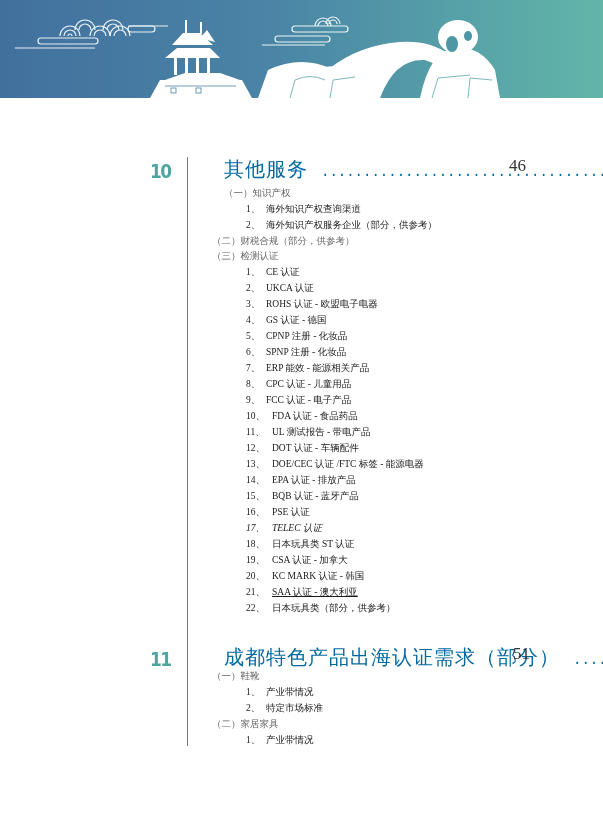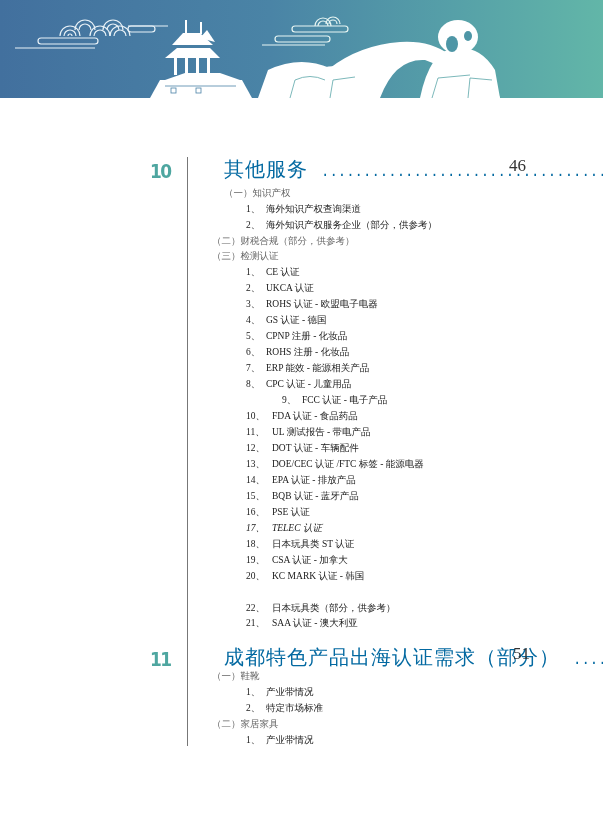--- a/index.html
+++ b/index.html
@@ -115,36 +115,36 @@
 <div class="item" style="top:203px;"><span class="num">1、</span><span class="txt">海外知识产权查询渠道</span></div>
 <div class="item" style="top:219px;"><span class="num">2、</span><span class="txt">海外知识产权服务企业（部分，供参考）</span></div>
 <div class="sub" style="top:235px;">（二）财税合规（部分，供参考）</div>
 <div class="sub" style="top:250px;">（三）检测认证</div>
 
 <div class="item" style="top:266px;"><span class="num">1、</span><span class="txt">CE 认证</span></div>
 <div class="item" style="top:282px;"><span class="num">2、</span><span class="txt">UKCA 认证</span></div>
 <div class="item" style="top:298px;"><span class="num">3、</span><span class="txt">ROHS 认证 - 欧盟电子电器</span></div>
 <div class="item" style="top:314px;"><span class="num">4、</span><span class="txt">GS 认证 - 德国</span></div>
 <div class="item" style="top:330px;"><span class="num">5、</span><span class="txt">CPNP 注册 - 化妆品</span></div>
-<div class="item" style="top:346px;"><span class="num">6、</span><span class="txt">ROHS 注册 - 化妆品</span></div>
+<div class="item" style="top:346px;"><span class="num">6、</span><span class="txt">SPNP 注册 - 化妆品</span></div>
 <div class="item" style="top:362px;"><span class="num">7、</span><span class="txt">ERP 能效 - 能源相关产品</span></div>
 <div class="item" style="top:378px;"><span class="num">8、</span><span class="txt">CPC 认证 - 儿童用品</span></div>
-<div class="item" style="top:394px;margin-left:36px;"><span class="num">9、</span><span class="txt">FCC 认证 - 电子产品</span></div>
+<div class="item" style="top:394px;"><span class="num">9、</span><span class="txt">FCC 认证 - 电子产品</span></div>
 <div class="item" style="top:410px;"><span class="num wide">10、</span><span class="txt">FDA 认证 - 食品药品</span></div>
 <div class="item" style="top:426px;"><span class="num wide">11、</span><span class="txt">UL 测试报告 - 带电产品</span></div>
 <div class="item" style="top:442px;"><span class="num wide">12、</span><span class="txt">DOT 认证 - 车辆配件</span></div>
 <div class="item" style="top:458px;"><span class="num wide">13、</span><span class="txt">DOE/CEC 认证 /FTC 标签 - 能源电器</span></div>
 <div class="item" style="top:474px;"><span class="num wide">14、</span><span class="txt">EPA 认证 - 排放产品</span></div>
 <div class="item" style="top:490px;"><span class="num wide">15、</span><span class="txt">BQB 认证 - 蓝牙产品</span></div>
 <div class="item" style="top:506px;"><span class="num wide">16、</span><span class="txt">PSE 认证</span></div>
 <div class="item" style="top:522px;font-style:italic;"><span class="num wide">17、</span><span class="txt">TELEC 认证</span></div>
 <div class="item" style="top:538px;"><span class="num wide">18、</span><span class="txt">日本玩具类 ST 认证</span></div>
 <div class="item" style="top:554px;"><span class="num wide">19、</span><span class="txt">CSA 认证 - 加拿大</span></div>
 <div class="item" style="top:570px;"><span class="num wide">20、</span><span class="txt">KC MARK 认证 - 韩国</span></div>
-<div class="item" style="top:617px;"><span class="num wide">21、</span><span class="txt">SAA 认证 - 澳大利亚</span></div>
+<div class="item" style="top:586px;text-decoration:underline;"><span class="num wide">21、</span><span class="txt">SAA 认证 - 澳大利亚</span></div>
 <div class="item" style="top:602px;"><span class="num wide">22、</span><span class="txt">日本玩具类（部分，供参考）</span></div>
 
 <div class="chap-num" style="top:647px;">11</div>
 <div class="chap-title" style="top:644px;">
   <span>成都特色产品出海认证需求（部分）</span>
   <span class="dots" style="font-size:14px;">.....</span>
 </div>
 <div class="chap-page" style="top:644px; left:513px;">51</div>
 
 <div class="sub" style="top:670px;">（一）鞋靴</div>

